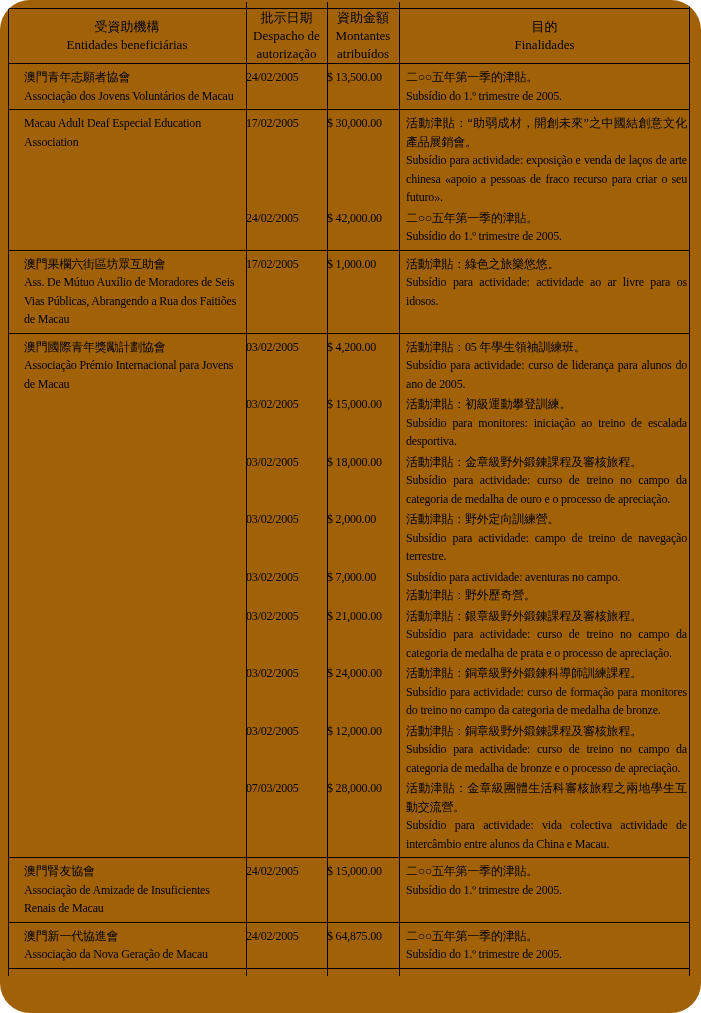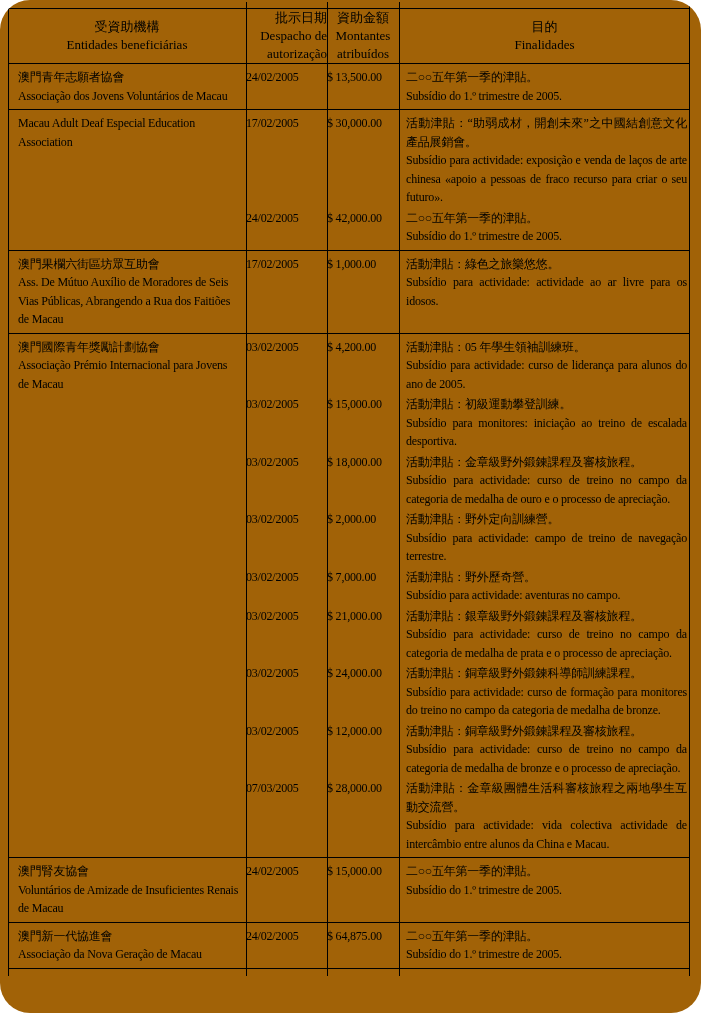--- a/index.html
+++ b/index.html
@@ -6,25 +6,25 @@
   .page{position:relative;width:701px;height:1013px;background:#a16207;overflow:hidden;
         font-family:"Liberation Serif","DejaVu Serif",serif;color:#000;border-radius:30px;}
   .tbl{position:absolute;left:8px;top:8px;width:682px;}
   
   .vline{position:absolute;width:1px;background:#000;top:-6px;height:calc(100% + 13px);z-index:3;}
   .v0{left:0;}.v1{left:238px;}.v2{left:319px;}.v3{left:391px;}.v4{left:681px;}
   
   .hrow{display:flex;height:56px;border-top:1px solid #000;border-bottom:1px solid #000;box-sizing:border-box;}
   .hc{display:flex;flex-direction:column;justify-content:center;text-align:center;
       font-size:13px;line-height:18px;box-sizing:border-box;}
-  .w1{width:238px;}.w2{width:81px;text-align:right;}.w3{width:72px;}.w4{width:291px;}
+  .w1{width:238px;}.w2{width:81px;}.w3{width:72px;}.w4{width:291px;}
   
   .row{display:flex;border-bottom:1px solid #000;padding:4px 0 4px;box-sizing:border-box;
        font-size:12px;line-height:18.5px;letter-spacing:-0.2px;}
-  .c1{width:238px;padding-left:10px;padding-right:6px;box-sizing:border-box;}
+  .c1{width:238px;padding-left:16px;padding-right:6px;box-sizing:border-box;}
   .entries{width:444px;}
   .entry{display:flex;}
   .entry + .entry{margin-top:2px;}
   .e-date{width:81px;box-sizing:border-box;}
   .e-amt{width:72px;text-align:left;padding-right:5px;box-sizing:border-box;}
   .e-purp{width:291px;padding:0 3px 0 7px;box-sizing:border-box;text-align:justify;}
   .para{margin:0;}
 </style>
 </head>
 <body>
@@ -150,22 +150,22 @@
           <div class="e-amt">$ 2,000.00</div>
           <div class="e-purp">
             <div class="para">活動津貼：野外定向訓練營。</div>
             <div class="para">Subsídio para actividade: campo de treino de navegação terrestre.</div>
           </div>
         </div>
         <div class="entry">
           <div class="e-date">03/02/2005</div>
           <div class="e-amt">$ 7,000.00</div>
           <div class="e-purp">
+            <div class="para">Subsídio para actividade: aventuras no campo.</div>
             <div class="para">活動津貼：野外歷奇營。</div>
-            <div class="para">Subsídio para actividade: aventuras no campo.</div>
           </div>
         </div>
         <div class="entry">
           <div class="e-date">03/02/2005</div>
           <div class="e-amt">$ 21,000.00</div>
           <div class="e-purp">
             <div class="para">活動津貼：銀章級野外鍛鍊課程及審核旅程。</div>
             <div class="para">Subsídio para actividade: curso de treino no campo da categoria de medalha de prata e o processo de apreciação.</div>
           </div>
         </div>
@@ -192,21 +192,21 @@
             <div class="para">活動津貼：金章級團體生活科審核旅程之兩地學生互動交流營。</div>
             <div class="para">Subsídio para actividade: vida colectiva actividade de intercâmbio entre alunos da China e Macau.</div>
           </div>
         </div>
       </div>
     </div>
 
     <div class="row">
       <div class="c1">
         <div class="para">澳門腎友協會</div>
-        <div class="para">Voluntários de Amizade de Insuficientes Renais de Macau</div>
+        <div class="para">Associação de Amizade de Insuficientes Renais de Macau</div>
       </div>
       <div class="entries">
         <div class="entry">
           <div class="e-date">24/02/2005</div>
           <div class="e-amt">$ 15,000.00</div>
           <div class="e-purp">
             <div class="para">二○○五年第一季的津貼。</div>
             <div class="para">Subsídio do 1.º trimestre de 2005.</div>
           </div>
         </div>

